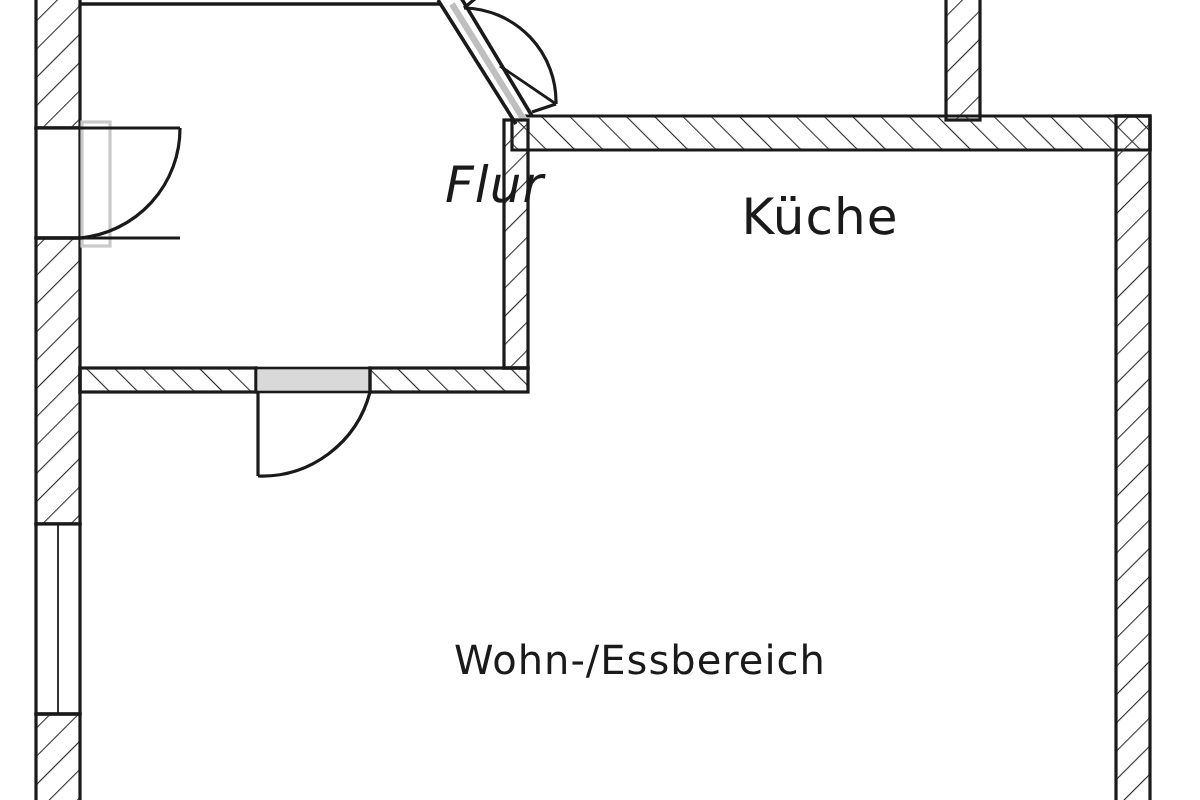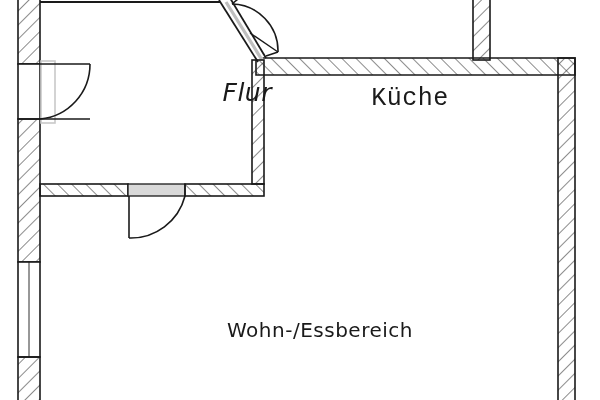--- a/index.html
+++ b/index.html
@@ -32,24 +32,23 @@
     letter-spacing: 0.5px;
     user-select: none;
   }
   #label-flur {
     left: 0; top: 78px; width: 272px;
     text-align: right;
     font-size: 25px;
     font-style: italic;
   }
   #label-kueche {
-    left: 300px; top: 84px; width: 220px;
+    left: 300px; top: 94px; width: 220px;
     text-align: center;
     font-size: 25px;
-    font-family: Liberation Mono, monospace;
   }
   #label-wohn {
     left: 110px; top: 318px; width: 420px;
     text-align: center;
     font-size: 20px;
   }
 </style>
 </head>
 <body>
 

